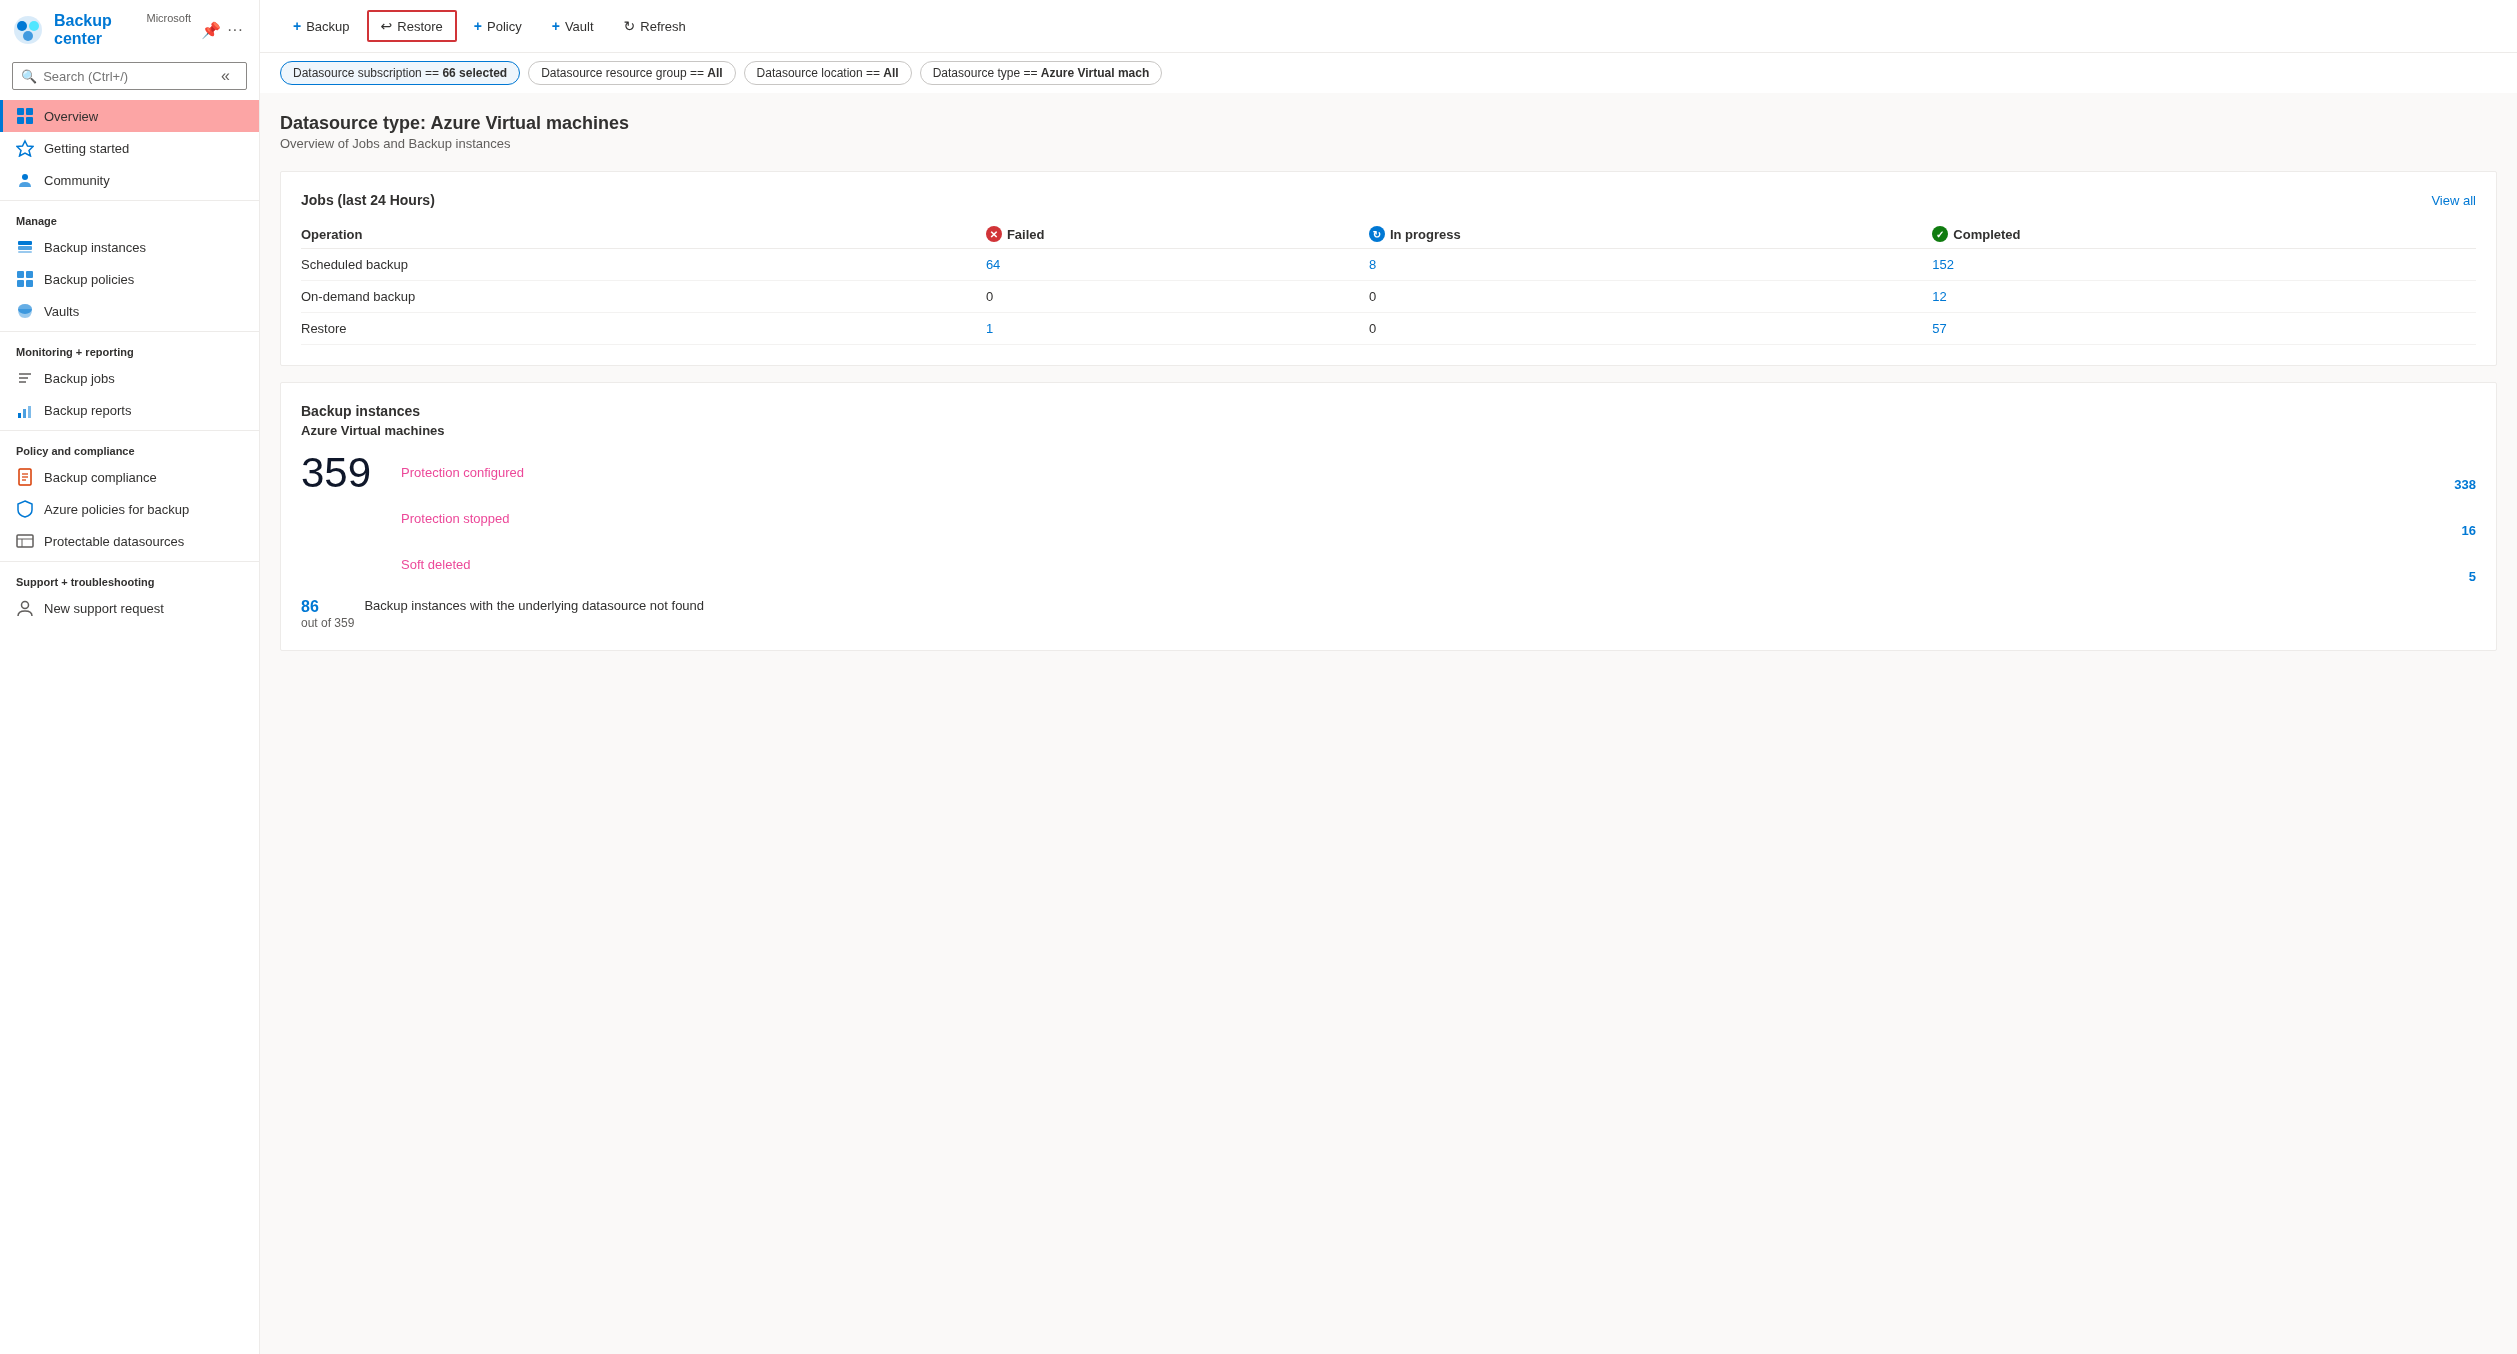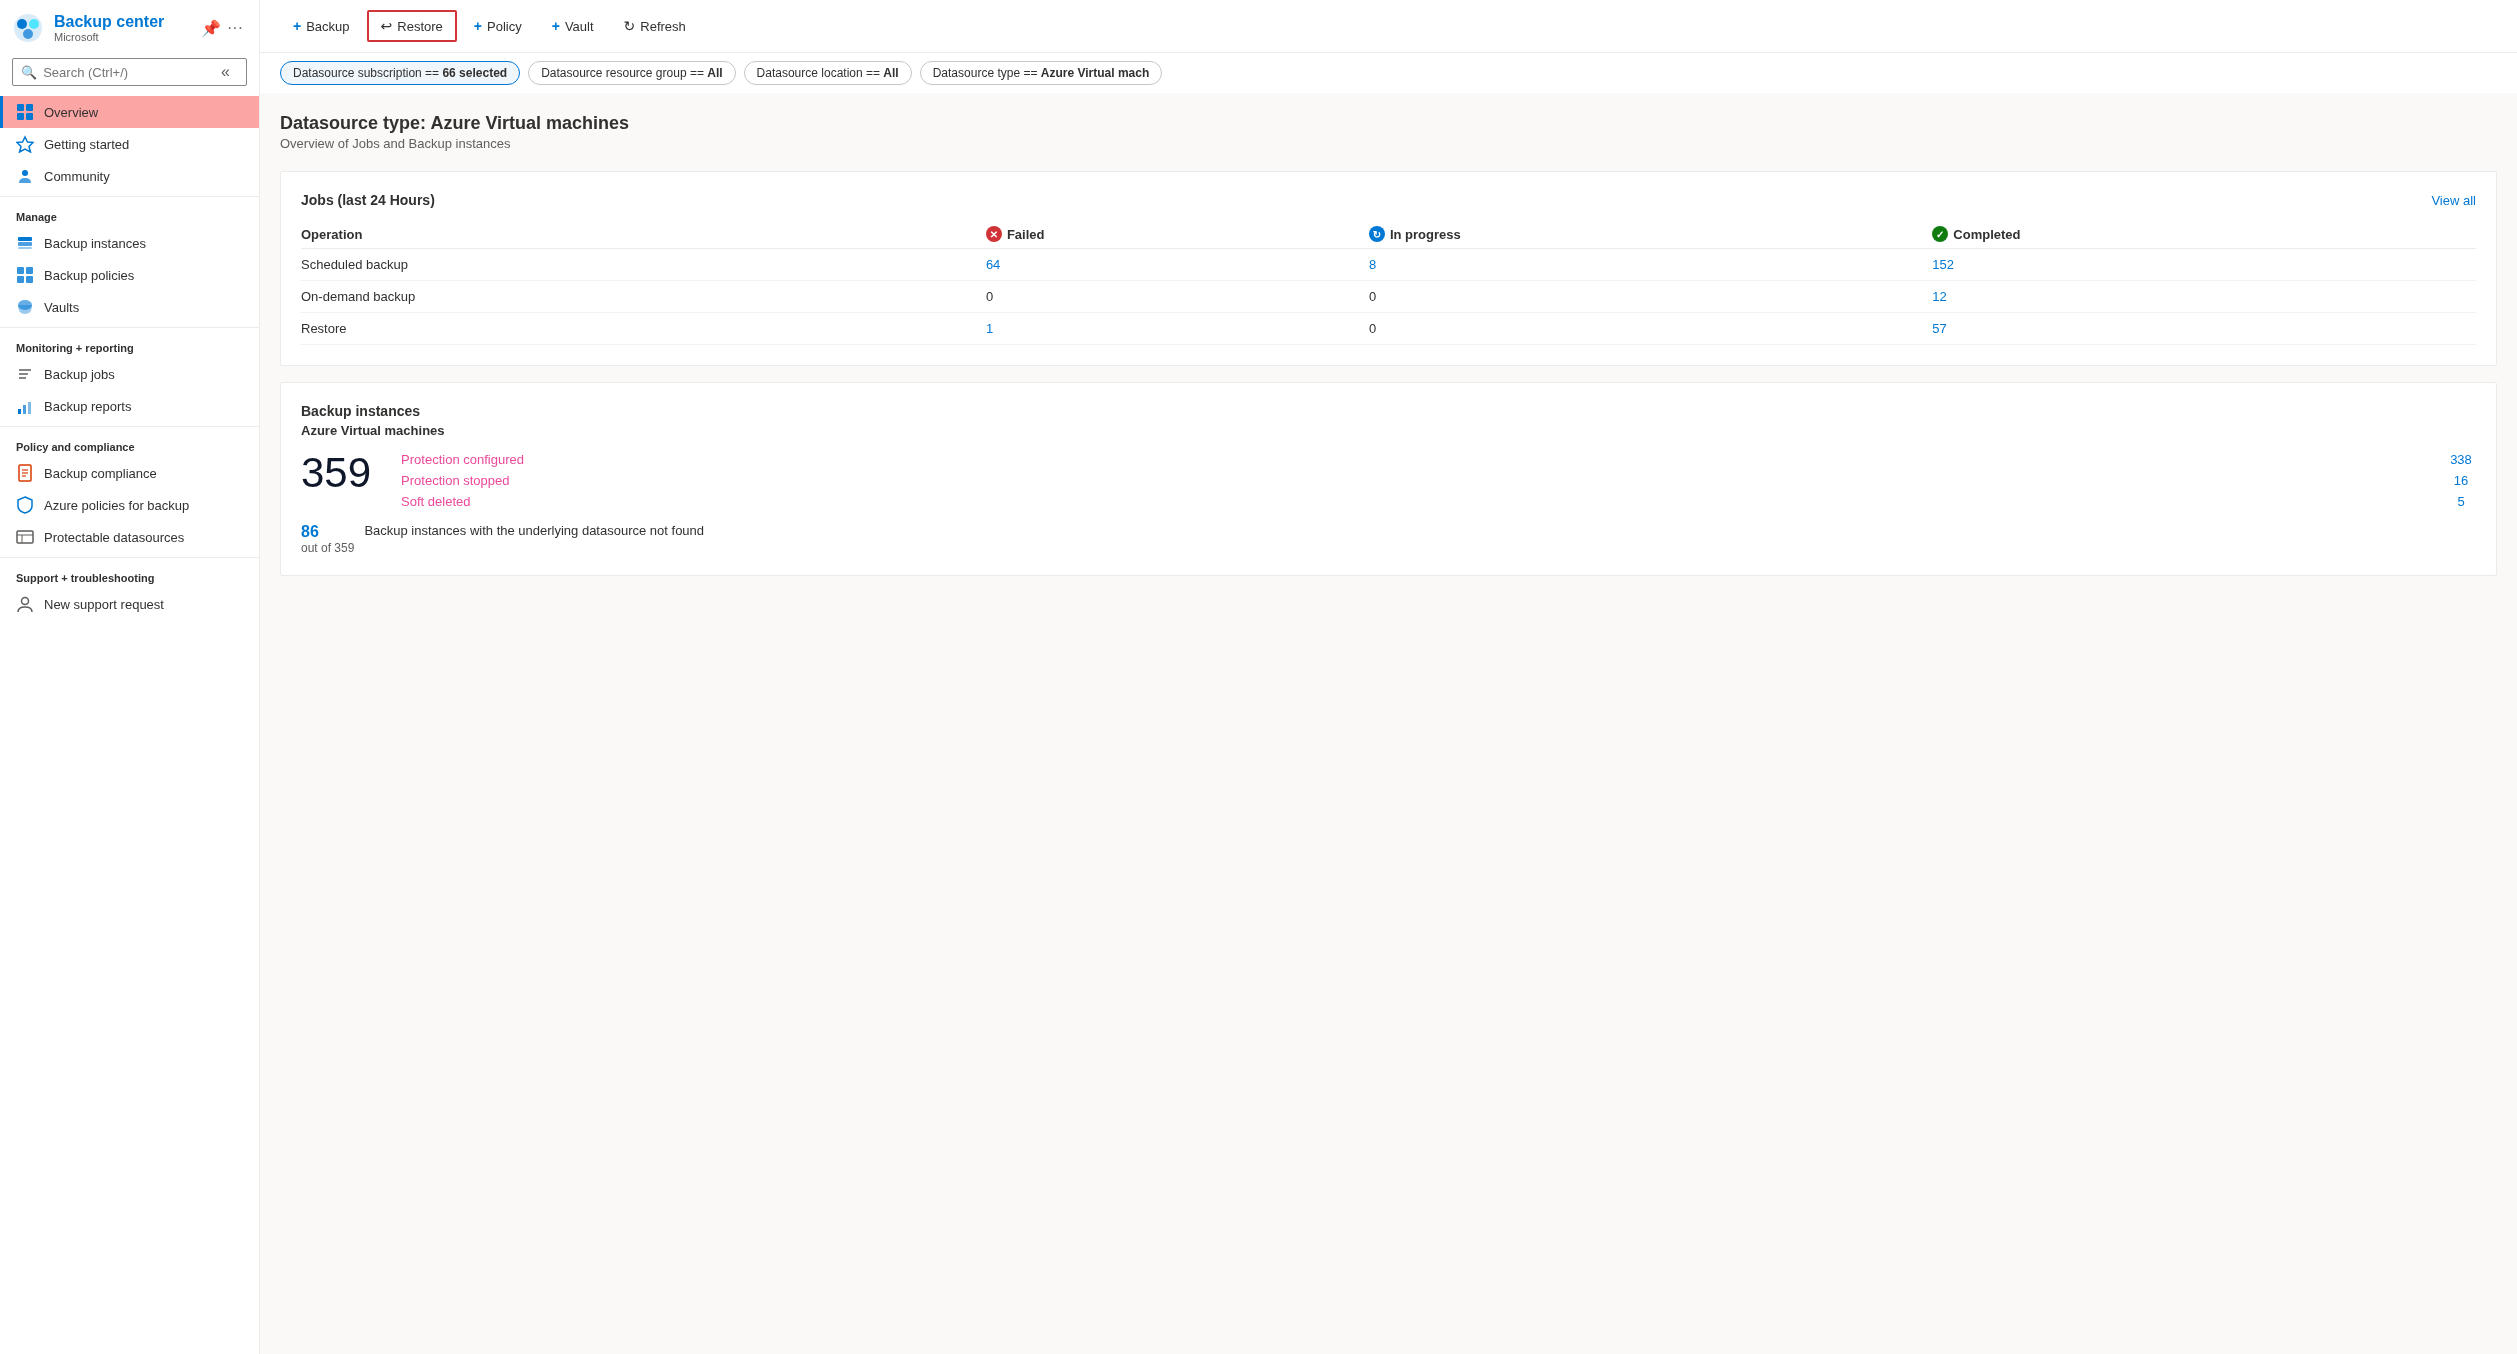--- a/index.html
+++ b/index.html
@@ -19,21 +19,21 @@
       display: flex;
       align-items: center;
       padding: 12px 16px 8px 12px;
       gap: 10px;
     }
     .sidebar-logo {
       width: 32px;
       height: 32px;
       flex-shrink: 0;
     }
-    .sidebar-title-block { display: flex; flex-direction: column; }
+    .sidebar-title-block { display: flex; flex-direction: row; }
     .sidebar-title { font-size: 16px; font-weight: 600; color: #0078d4; }
     .sidebar-subtitle { font-size: 11px; color: #605e5c; }
     .sidebar-header-actions { margin-left: auto; display: flex; gap: 6px; color: #323130; font-size: 16px; cursor: pointer; }
 
     .sidebar-search {
       margin: 6px 12px 10px 12px;
       display: flex;
       align-items: center;
       border: 1px solid #8a8886;
       border-radius: 2px;
@@ -198,21 +198,21 @@
     .num-zero { color: #323130; }
 
     
     .instances-title { font-size: 14px; font-weight: 600; margin-bottom: 4px; }
     .instances-subtitle { font-size: 13px; font-weight: 600; margin-bottom: 14px; }
     .instances-body { display: flex; gap: 30px; align-items: flex-start; }
     .instances-count { font-size: 42px; font-weight: 300; color: #0f172a; line-height: 1; }
     .instances-stats { display: flex; flex-direction: column; gap: 6px; flex: 1; }
     .stat-row { display: flex; align-items: center; gap: 8px; font-size: 13px; }
     .stat-label { color: #ec4899; flex: 1; }
-    .stat-value { color: #0078d4; font-weight: 400; cursor: pointer; min-width: 30px; text-align: center; }
+    .stat-value { color: #0078d4; font-weight: 700; cursor: pointer; min-width: 30px; text-align: right; margin-top: 25px; }
 
     .instances-footer { margin-top: 14px; display: flex; align-items: flex-start; gap: 10px; }
     .footer-count { font-size: 16px; font-weight: 600; color: #0078d4; cursor: pointer; }
     .footer-label { font-size: 13px; color: #323130; }
     .footer-sublabel { font-size: 12px; color: #605e5c; }
 
     
     .content::-webkit-scrollbar { width: 6px; }
     .content::-webkit-scrollbar-track { background: #f3f2f1; }
     .content::-webkit-scrollbar-thumb { background: #c8c6c4; border-radius: 3px; }

